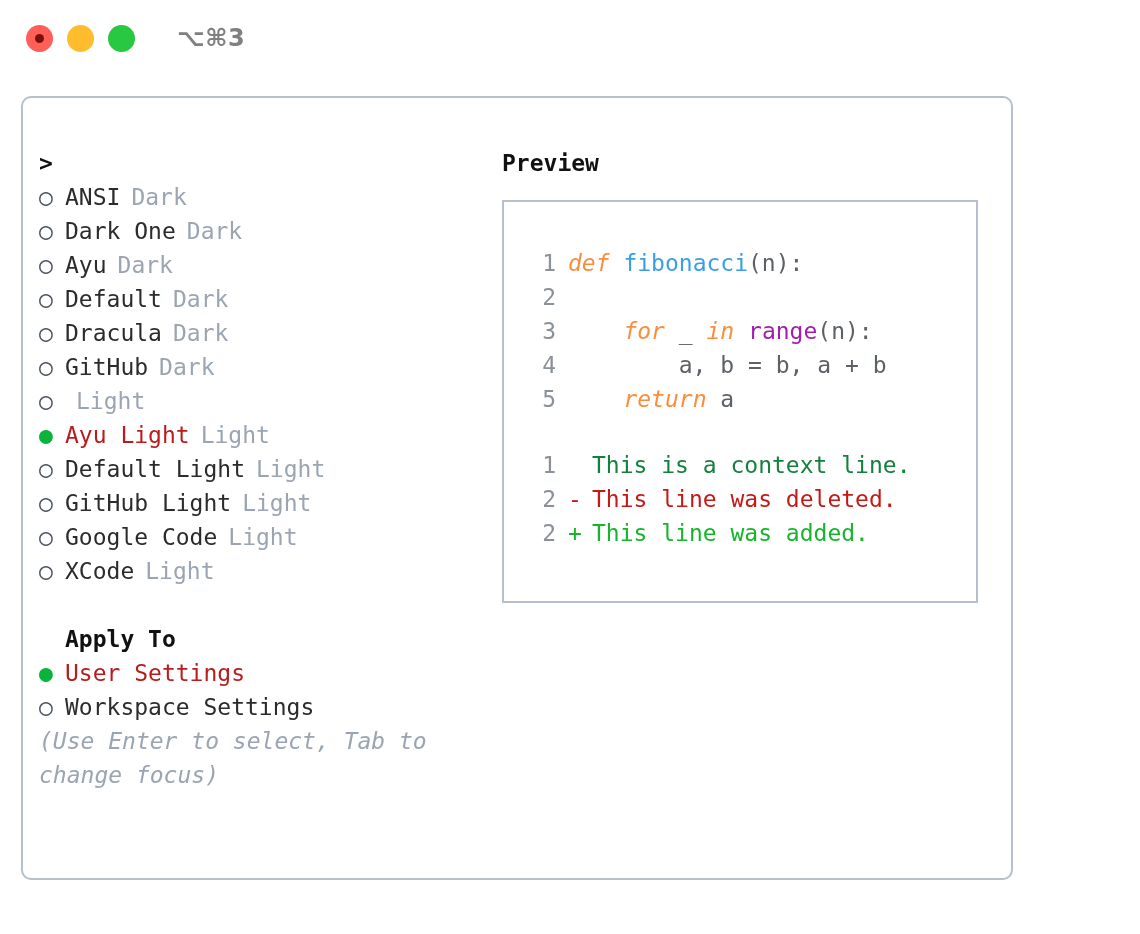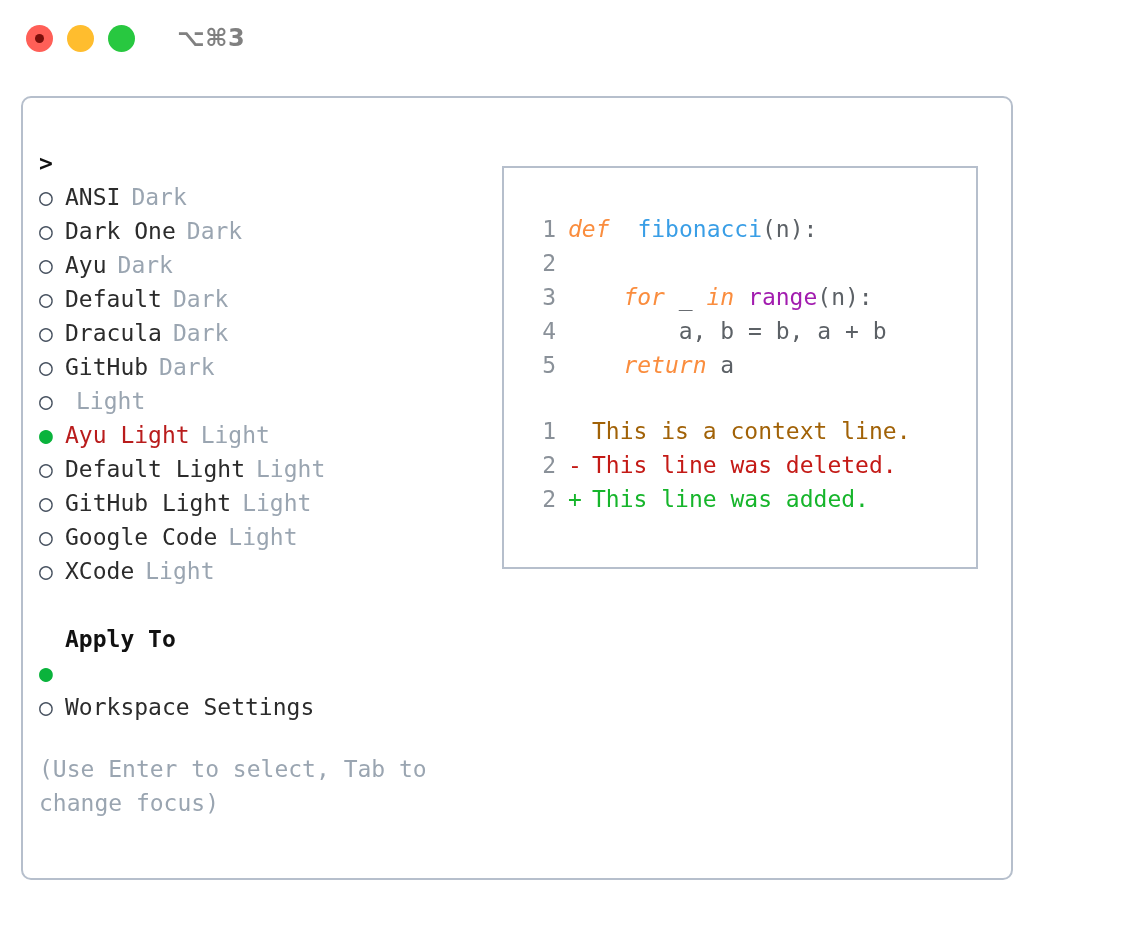--- a/index.html
+++ b/index.html
@@ -120,26 +120,26 @@
 
   .opt-unselected .marker { color: #4b5563; }
   .opt-unselected .row-label { color: #2b2b2b; }
   .opt-selected  .marker { color: #0ab33c; }
   .opt-selected  .row-label { color: #b91c1c; }
   .opt-selected  .tag { color: #9aa5b1; }
 
   .spacer-row { height: 34px; }
 
   #help-text {
-    margin-top: 28px;
     color: #9aa5b1;
     font-size: 23px;
     line-height: 34px;
     width: 400px;
     white-space: pre-wrap;
+    font-style: italic;
   }
 
   
   #right-pane {
     position: absolute;
     left: 479px;
     top: 48px;
     width: 480px;
   }
   #preview-heading {
@@ -176,26 +176,26 @@
   }
   .diff-gutter {
     flex: 0 0 24px;
     width: 24px;
     text-align: left;
   }
   .code-text { white-space: pre; }
 
   
   .tok-kw     { color: #fa8d3e; font-style: italic; }
-  .tok-fn     { color: #399ee6; margin-left: 14px; }
+  .tok-fn     { color: #399ee6; }
   .tok-num    { color: #a37acc; }
   .tok-call   { color: #a21caf; }
   .tok-plain  { color: #5c6166; }
 
-  .diff-ctx   { color: #a16207; }
+  .diff-ctx   { color: #15803d; }
   .diff-del   { color: #c41a16; }
   .diff-add   { color: #16b52b; }
 
   .diff-gap { height: 32px; }
 </style>
 </head>
 <body>
 
 <div id="app-window">
 
@@ -235,28 +235,29 @@
           </div>
 
         <div class="spacer-row"></div>
 
         <div class="row heading">
           <span class="marker"></span>
           <span class="row-label">Apply To</span>
         </div>
 
         <div id="apply-list">
-            <div class="row opt-selected"><span class="marker">●</span></div>
+            <div class="row opt-selected"><span class="marker">●</span><span class="row-label">User Settings</span></div>
             <div class="row opt-unselected"><span class="marker">○</span><span class="row-label">Workspace Settings</span></div>
           </div>
 
         <div id="help-text">(Use Enter to select, Tab to change focus)</div>
       </div>
 
       <div id="right-pane">
+        <div id="preview-heading">Preview</div>
 
         <div id="preview-box">
           <div id="code-block">
               <div class="code-line"><span class="lineno">1</span><span class="code-text"><span class="tok-kw">def </span><span class="tok-fn">fibonacci</span><span class="tok-plain">(n):</span></span></div>
               <div class="code-line"><span class="lineno">2</span></div>
               <div class="code-line"><span class="lineno">3</span><span class="code-text"><span class="tok-plain">    </span><span class="tok-kw">for</span><span class="tok-plain"> _ </span><span class="tok-kw">in</span><span class="tok-plain"> </span><span class="tok-call">range</span><span class="tok-plain">(n):</span></span></div>
               <div class="code-line"><span class="lineno">4</span><span class="code-text"><span class="tok-plain">        a, b = b, a + b</span></span></div>
               <div class="code-line"><span class="lineno">5</span><span class="code-text"><span class="tok-plain">    </span><span class="tok-kw">return</span><span class="tok-plain"> a</span></span></div>
             </div>
           <div class="diff-gap"></div>

